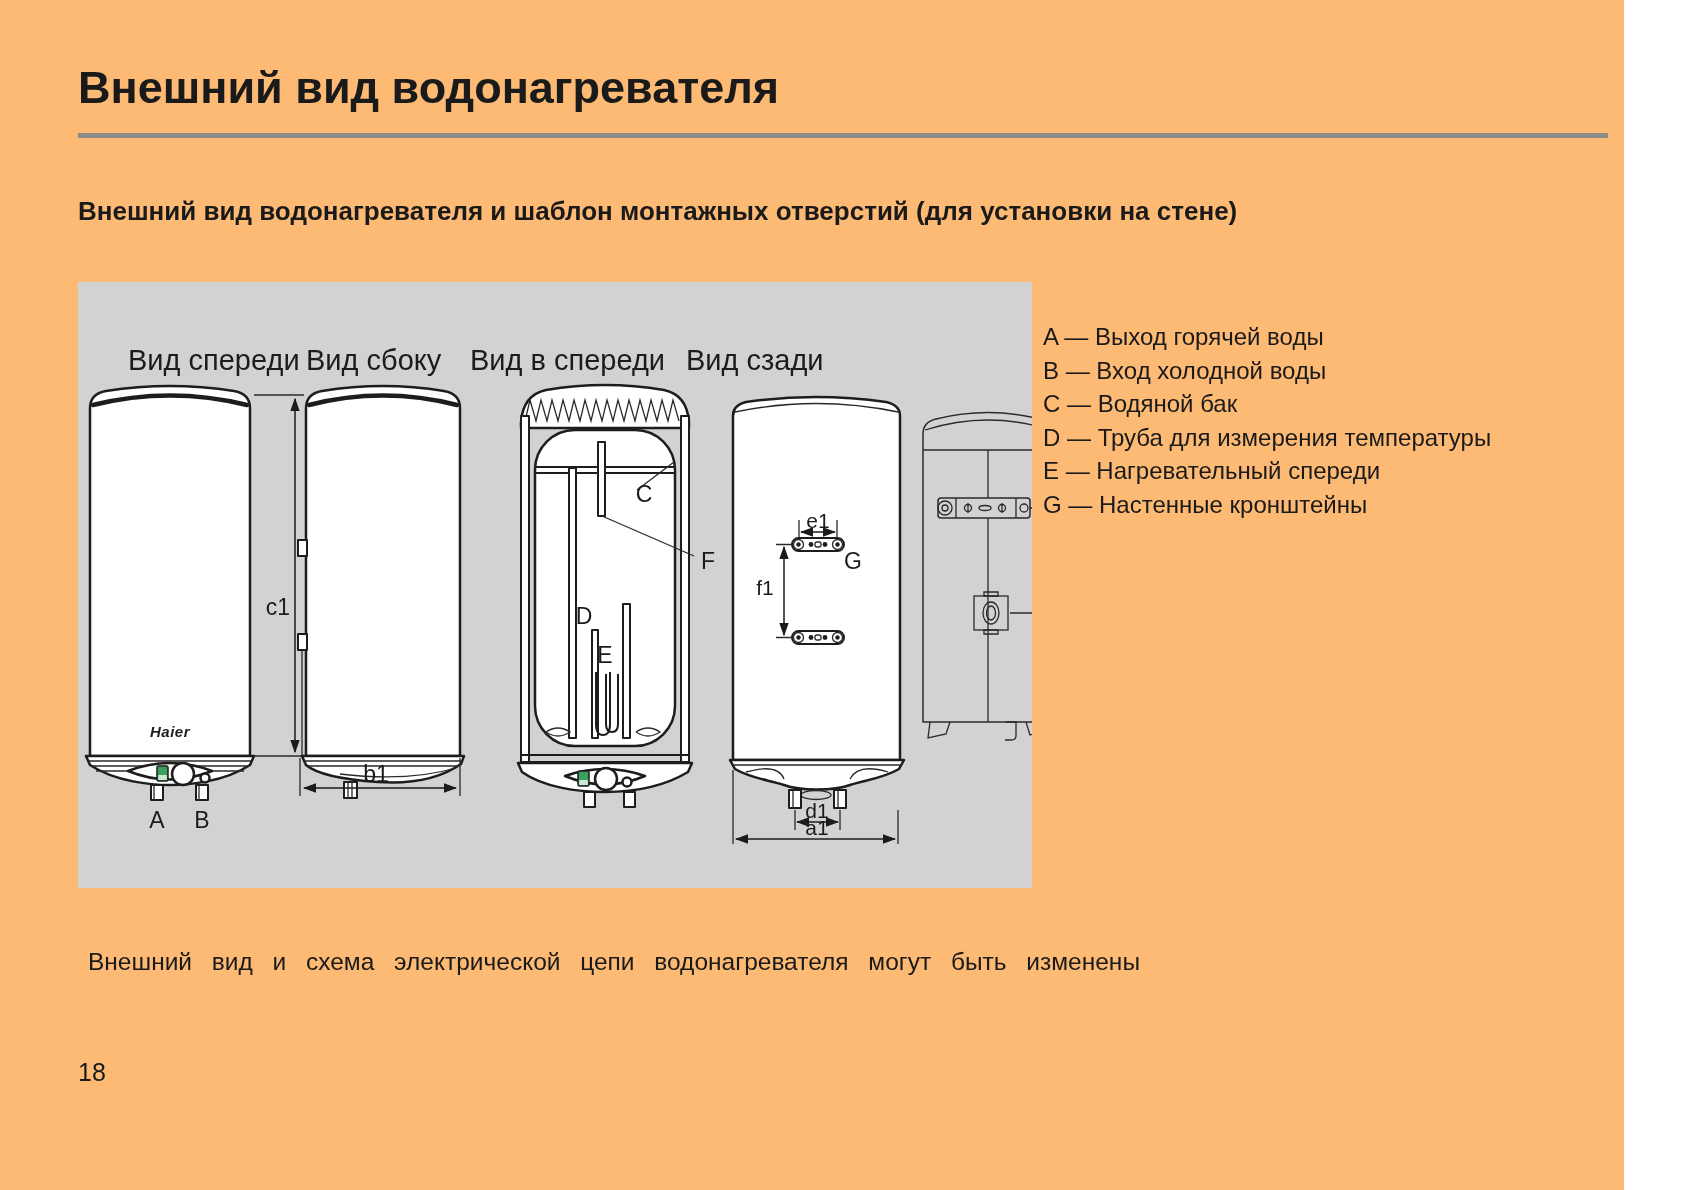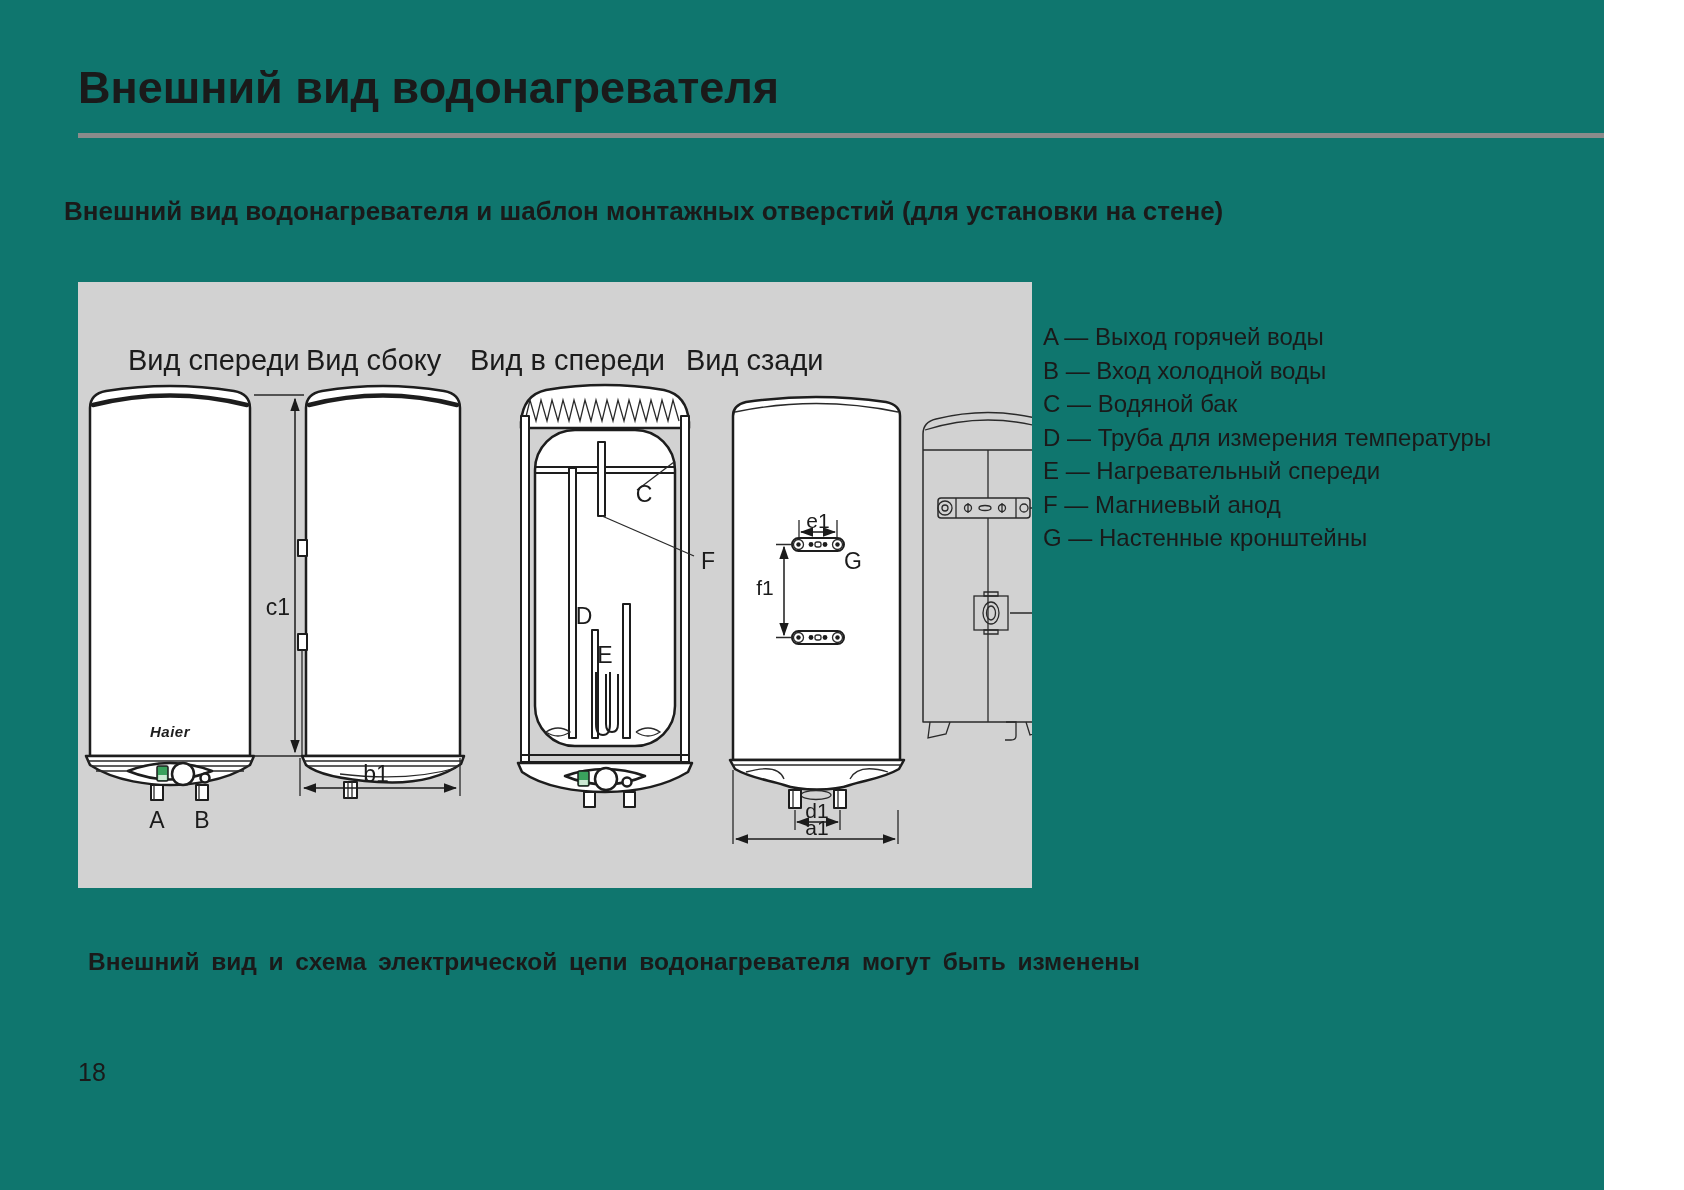--- a/index.html
+++ b/index.html
@@ -1,26 +1,26 @@
 <!DOCTYPE html>
 <html><head>
 <meta charset="utf-8">
 <style>
   html,body{margin:0;padding:0;background:#ffffff;}
-  .page{position:relative;width:1604px;height:1190px;background:#0f766e;overflow:hidden;
-        font-family:"Liberation Sans",sans-serif;color:#1a1a1a;}
+  .page{position:relative;width:1604px;height:1190px;background:#fdba74;overflow:hidden;
+        font-family:"Liberation Sans",sans-serif;color:#1a1a1a;padding-left:20px;}
   .title{position:absolute;left:78px;top:62px;font-size:45px;font-weight:bold;letter-spacing:0;margin:0;}
   .rule{position:absolute;left:78px;top:133px;width:1530px;height:5px;background:#8b8b8b;}
-  .subtitle{position:absolute;left:64px;top:196px;font-size:26px;font-weight:bold;margin:0;}
+  .subtitle{position:absolute;left:78px;top:196px;font-size:26px;font-weight:bold;margin:0;}
   .panel{position:absolute;left:78px;top:282px;width:954px;height:606px;background:#d2d2d2;}
   .diagram-svg{position:absolute;left:0;top:0;width:954px;height:606px;}
   .view-label{position:absolute;top:62px;font-size:29px;color:#1c1c1c;white-space:nowrap;}
   .vl1{left:10px;margin-left:40px;} .vl2{left:228px;} .vl3{left:392px;} .vl4{left:608px;}
   .legend{position:absolute;left:1043px;top:320px;font-size:24px;line-height:33.5px;white-space:nowrap;}
-  .note{position:absolute;left:88px;top:946px;width:1052px;font-size:24.5px;font-weight:bold;line-height:31px;}
+  .note{position:absolute;left:88px;top:946px;width:1052px;font-size:24.5px;font-weight:normal;line-height:31px;}
   .note-justify{text-align:justify;text-align-last:justify;}
   .page-number{position:absolute;left:78px;top:1058px;font-size:25px;}
   
   .ol{fill:#ffffff;stroke:#1d1d1d;stroke-width:2.5;stroke-linejoin:round;}
   .ol2{fill:#ffffff;stroke:#1d1d1d;stroke-width:2;stroke-linejoin:round;}
   .ln{fill:none;stroke:#1d1d1d;stroke-width:2;}
   .band{fill:none;stroke:#1d1d1d;stroke-width:4.5;stroke-linecap:round;}
   .thin{fill:none;stroke:#2a2a2a;stroke-width:1.3;}
   .dim{fill:none;stroke:#1b1b1b;stroke-width:1.5;}
   .dtxt{font:23px "Liberation Sans",sans-serif;fill:#1b1b1b;}
@@ -174,21 +174,20 @@
       </g>
     </svg>
   </div>
 
   <aside class="legend">
     <div class="legend-item">A — Выход горячей воды</div>
     <div class="legend-item">B — Вход холодной воды</div>
     <div class="legend-item">C — Водяной бак</div>
     <div class="legend-item">D — Труба для измерения температуры</div>
     <div class="legend-item">E — Нагревательный спереди</div>
-    <div class="legend-item">F — Магниевый анод</div>
     <div class="legend-item">G — Настенные кронштейны</div>
   </aside>
 
   <div class="note">
     <div class="note-line note-justify">Внешний вид и схема электрической цепи водонагревателя могут быть изменены</div>
   </div>
 
   <div class="page-number">18</div>
 </div>
 

